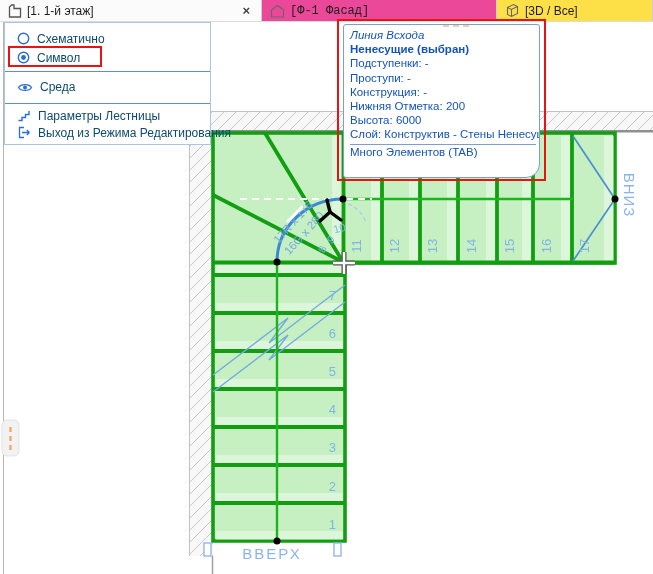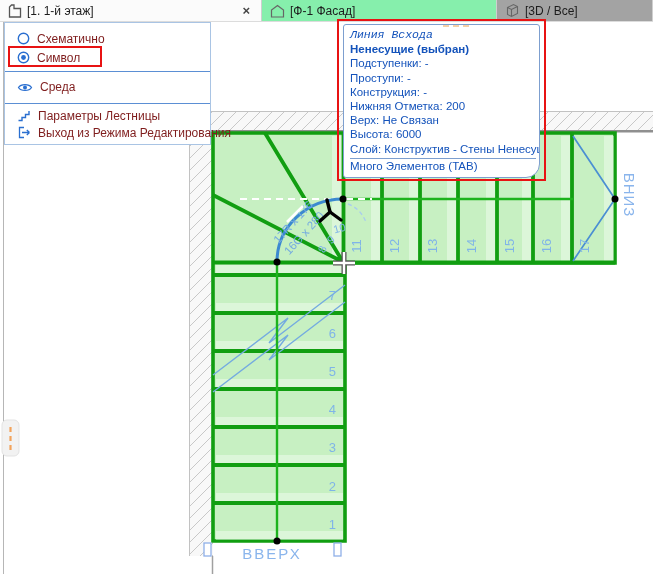--- a/index.html
+++ b/index.html
@@ -6,49 +6,49 @@
   html,body { width:653px; height:574px; overflow:hidden; background:#fff;
     font-family:"Liberation Sans", sans-serif; }
   #stage { position:relative; width:653px; height:574px; }
 
   
   .tabbar { position:absolute; left:0; top:0; width:653px; height:22px;
     background:#eeeeee; display:flex; border-bottom:1px solid #dcdcdc; z-index:5; }
   .tab { display:flex; align-items:center; gap:5px; font-size:12px; color:#1c1c1c;
     border-right:1px solid #cfcfcf; padding:0 8px; }
   .tab.active { background:#fbfbfb; width:262px; }
-  .tab.t2 { width:235px; background:#86efac; }
-  .tab.t3 { flex:1; background:#a3a3a3;text-align:center; }
+  .tab.t2 { width:235px; background:#ec4899;font-family:Liberation Mono, monospace; }
+  .tab.t3 { flex:1; background:#fde047;text-align:center; }
   .tab .close { margin-left:auto; font-size:13px; font-weight:bold; color:#444;
     padding:0 3px; cursor:default; }
   .tab svg { flex:0 0 auto; }
 
   
   .panel { position:absolute; left:4px; top:22px; width:207px; height:123px;
     background:#ffffff; border:1px solid #a9c4e4; z-index:10;
-    color:#7f1d1d; font-size:12px; padding-top:6px; }
+    color:#0c4a6e; font-size:12px; padding-top:6px; }
   .prow { display:flex; align-items:center; gap:7px; height:19px; padding-left:12px;
     white-space:nowrap; }
   .prow.small { height:17px;align-items:center; }
   .psep { border-top:1px solid #5b8fd4; margin:4px 0 3px 0; }
   .prow svg { flex:0 0 auto; }
 
   .redbox { position:absolute; border:2px solid #e81313; background:transparent;
     z-index:30; }
   #redbox-symbol { left:8px; top:46px; width:94px; height:21px; }
   #redbox-tooltip { left:337px; top:19px; width:209px; height:162px; }
   #peach-dashes { position:absolute; left:443px; top:25px; width:26px; height:0;
     border-top:2px dashed #f6cfa6; z-index:35; }
 
   
   .tooltip { position:absolute; left:343px; top:24px; width:197px; height:154px;
     background:#ffffff; border:1px solid #7d9fcf; border-radius:3px 3px 14px 3px;
     z-index:20; padding:3px 3px 2px 6px; font-size:11.5px; line-height:14.2px;
     color:#1453bb; white-space:nowrap; overflow:hidden; }
-  .tooltip .title { font-style:italic;font-family:Liberation Mono, monospace; }
+  .tooltip .title { font-style:italic; }
   .tooltip .elname { font-weight:bold; }
   .tooltip .footer { border-top:1px solid #7d9fcf; margin-top:2px; padding-top:0; }
 
   svg text { font-family:"Liberation Sans", sans-serif; }
 </style>
 </head>
 <body>
 
 <div id="stage">
 
@@ -237,21 +237,20 @@
     </div>
   </div>
 
   <div class="tooltip">
     <div class="title">Линия Всхода</div>
     <div class="elname">Ненесущие (выбран)</div>
     <div>Подступенки: -</div>
     <div>Проступи: -</div>
     <div>Конструкция: -</div>
     <div>Нижняя Отметка: 200</div>
-    <div>Верх: Не Связан</div>
     <div>Высота: 6000</div>
     <div>Слой: Конструктив - Стены Ненесущие</div>
     <div class="footer">Много Элементов (TAB)</div>
   </div>
 
   <div class="redbox" id="redbox-symbol"></div>
   <div class="redbox" id="redbox-tooltip"></div>
   <div id="peach-dashes"></div>
 
 </div>

